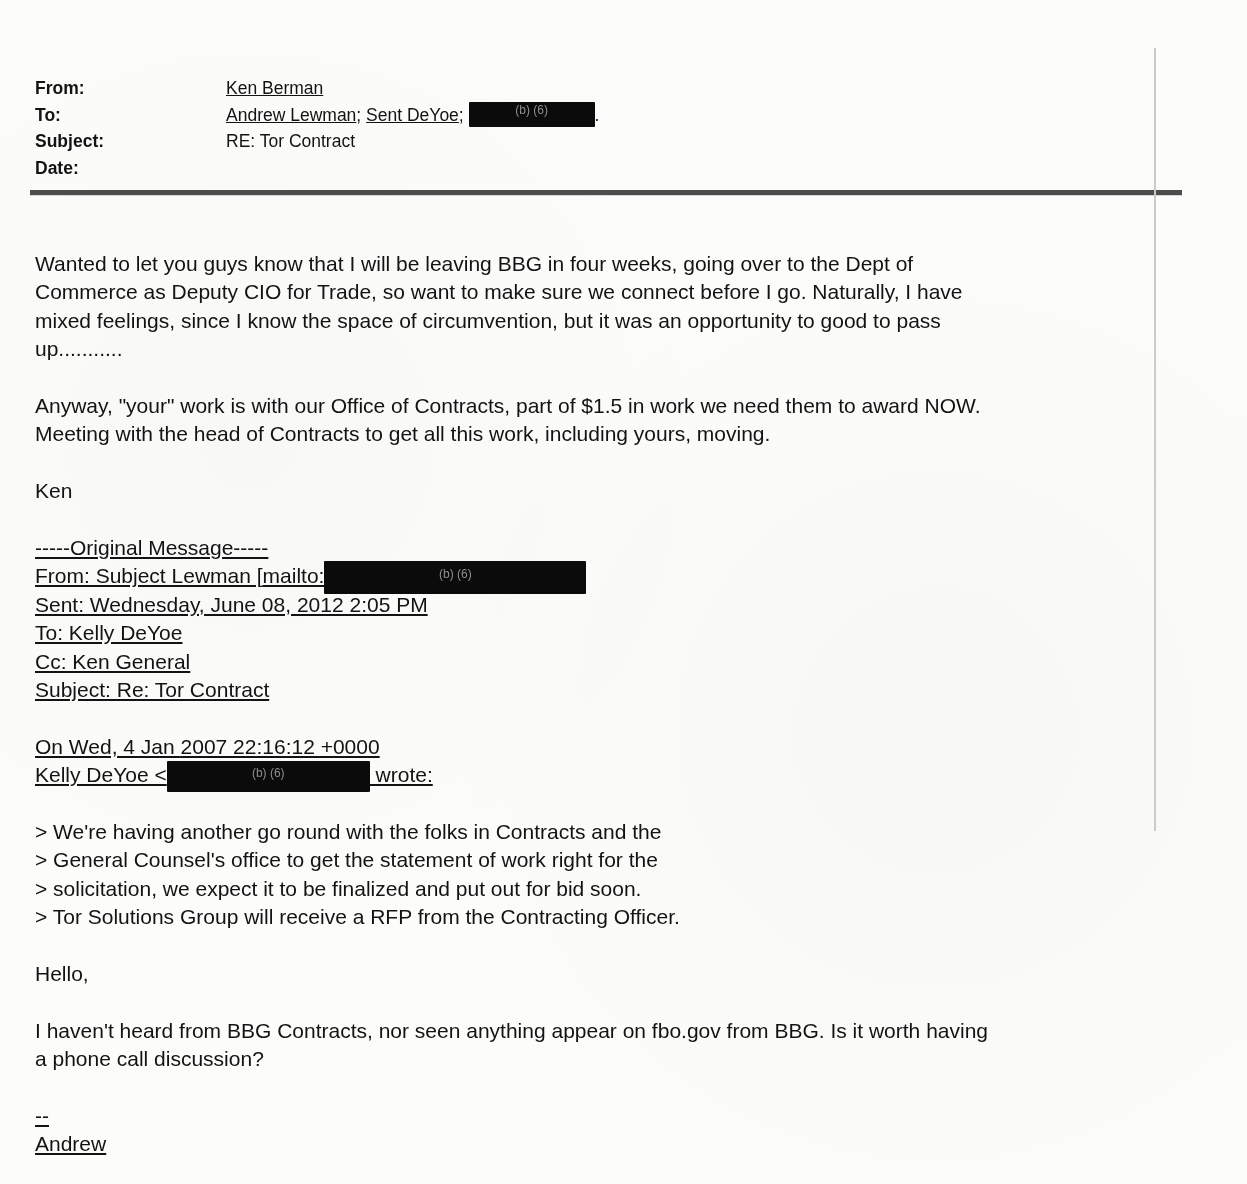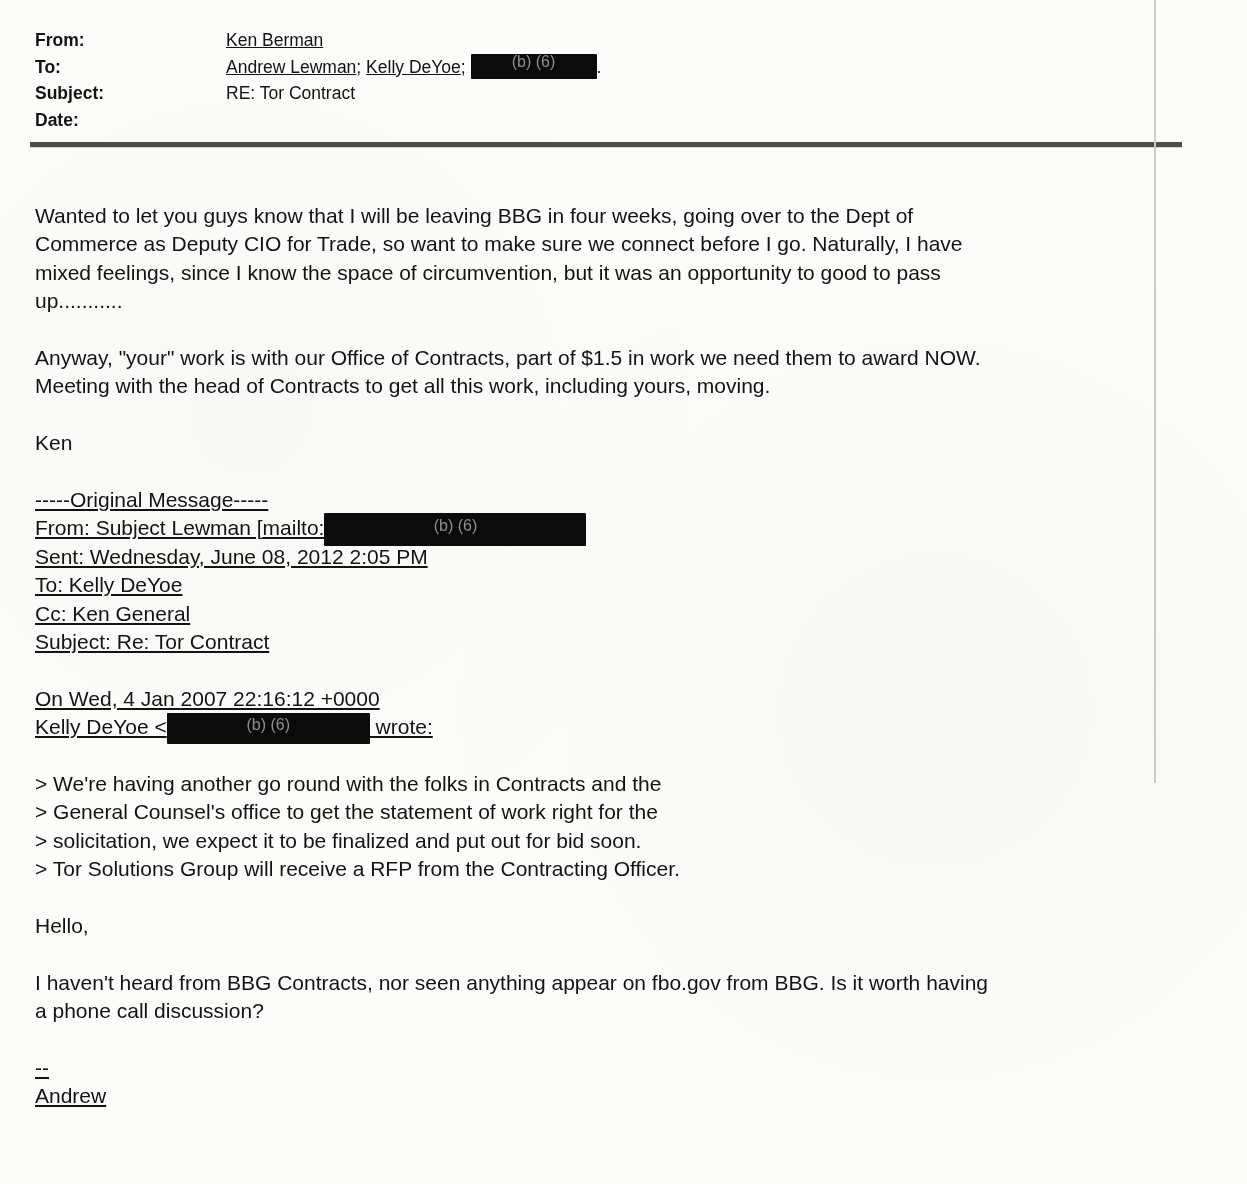--- a/index.html
+++ b/index.html
@@ -5,21 +5,21 @@
   html, body { margin: 0; padding: 0; }
   body {
     width: 1247px;
     height: 1184px;
     position: relative;
     overflow: hidden;
     background: #fcfcfa;
     font-family: "Liberation Sans", sans-serif;
     color: #131313;
   }
-  .page { position: absolute; inset: 0; }
+  .page { position: absolute; inset: 0; margin-top: 48px; }
 
   
   .page::before {
     content: "";
     position: absolute; inset: 0;
     background:
       radial-gradient(circle at 20% 35%, rgba(0,0,0,0.015), transparent 40%),
       radial-gradient(circle at 75% 60%, rgba(0,0,0,0.018), transparent 45%);
     pointer-events: none;
   }
@@ -72,42 +72,42 @@
   .redact {
     display: inline-flex;
     align-items: center;
     justify-content: center;
     background: #0b0b0b;
     vertical-align: middle;
     border-radius: 1px;
   }
   .rlabel {
     color: #8f8f8f;
-    font-size: 16px;
+    font-size: 12px;
     line-height: 1;
     white-space: pre;
     transform: translateY(-4px);
   }
   .redact-1 { width: 126px; height: 25px; margin: -3px 0 0 0; }
   .redact-2 { width: 262px; height: 33px; margin: -6px 0; }
   .redact-3 { width: 203px; height: 31px; margin: -5px 0; }
 </style>
 </head>
 <body>
 
 <div class="page">
 
   <div class="header">
     <div class="hrow">
       <div class="hlabel">From:</div>
       <div class="hvalue"><span class="link">Ken Berman</span></div>
     </div>
     <div class="hrow">
       <div class="hlabel">To:</div>
-      <div class="hvalue"><span class="link">Andrew Lewman</span><span>; </span><span class="link">Kelly DeYoe</span><span>; </span><span class="redact redact-1"><span class="rlabel">(b) (6)</span></span><span>.</span></div>
+      <div class="hvalue"><span class="link">Andrew Lewman</span><span>; </span><span class="link">Sent DeYoe</span><span>; </span><span class="redact redact-1"><span class="rlabel">(b) (6)</span></span><span>.</span></div>
     </div>
     <div class="hrow">
       <div class="hlabel">Subject:</div>
       <div class="hvalue">RE: Tor Contract</div>
     </div>
     <div class="hrow">
       <div class="hlabel">Date:</div>
     </div>
   </div>
 

